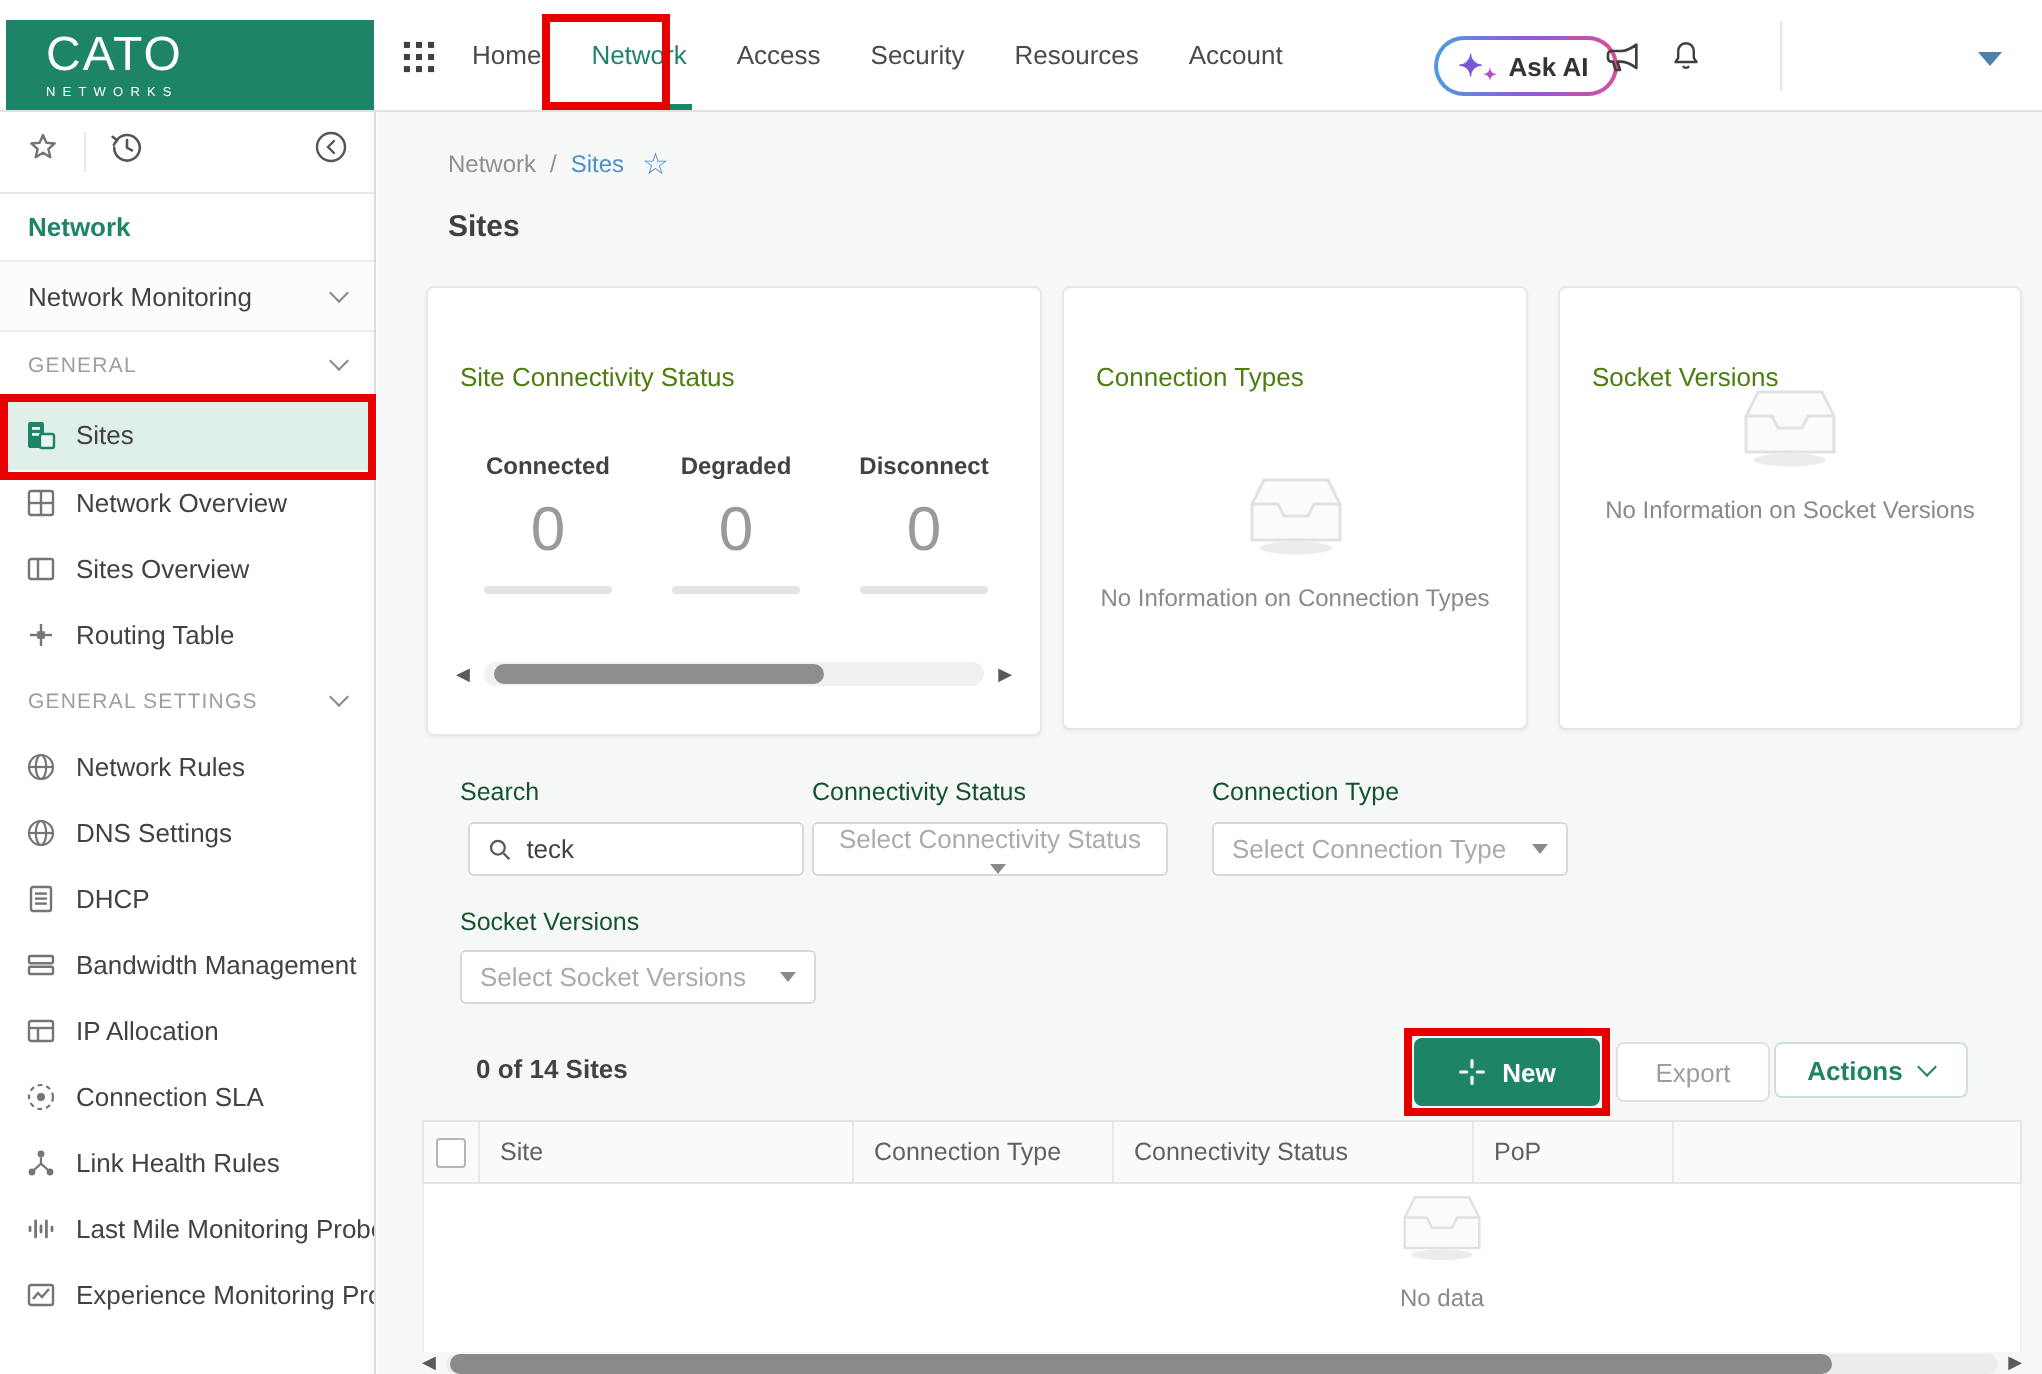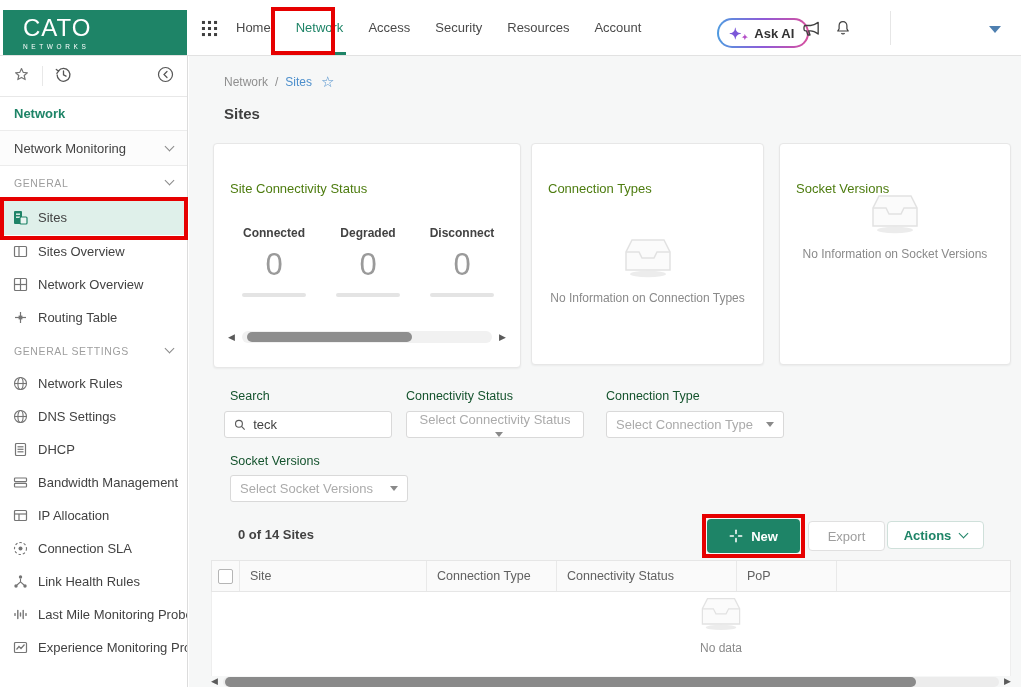--- a/index.html
+++ b/index.html
@@ -181,32 +181,32 @@
       <svg width="15" height="15" viewBox="0 0 15 15">
         <rect x="1" y="1" width="8" height="13" rx="1" fill="#1E8467"></rect>
         <rect x="3" y="3.5" width="4" height="1.4" fill="#fff" opacity="0.9"></rect>
         <rect x="3" y="6.5" width="4" height="1.4" fill="#fff" opacity="0.9"></rect>
         <rect x="7" y="7" width="7" height="7" rx="1" fill="#eaf5f1" stroke="#1E8467" stroke-width="1.2"></rect>
       </svg>
       <span>Sites</span>
     </div>
     <div class="side-item">
       <svg width="15" height="15" viewBox="0 0 15 15" fill="none" stroke="#757575" stroke-width="1.2">
-        <rect x="1.5" y="2.5" width="12" height="10" rx="1"></rect>
-          <line x1="6" y1="2.5" x2="6" y2="12.5"></line>
-      </svg>
-      <span>Sites Overview</span>
-    </div>
-    <div class="side-item">
-      <svg width="15" height="15" viewBox="0 0 15 15" fill="none" stroke="#757575" stroke-width="1.2">
         <rect x="1.5" y="1.5" width="12" height="12" rx="1"></rect>
           <line x1="7.5" y1="1.5" x2="7.5" y2="13.5"></line>
           <line x1="1.5" y1="7.5" x2="13.5" y2="7.5"></line>
       </svg>
       <span>Network Overview</span>
+    </div>
+    <div class="side-item">
+      <svg width="15" height="15" viewBox="0 0 15 15" fill="none" stroke="#757575" stroke-width="1.2">
+        <rect x="1.5" y="2.5" width="12" height="10" rx="1"></rect>
+          <line x1="6" y1="2.5" x2="6" y2="12.5"></line>
+      </svg>
+      <span>Sites Overview</span>
     </div>
     <div class="side-item">
       <svg width="15" height="15" viewBox="0 0 15 15" fill="none" stroke="#757575" stroke-width="1.2">
         <line x1="7.5" y1="2" x2="7.5" y2="13"></line>
           <line x1="2" y1="7.5" x2="13" y2="7.5"></line>
           <rect x="5.6" y="5.6" width="3.8" height="3.8" fill="#757575" stroke="none"></rect>
       </svg>
       <span>Routing Table</span>
     </div>
 
@@ -347,21 +347,21 @@
         <svg width="52" height="42" viewBox="0 0 52 42">
           <ellipse cx="26" cy="38" rx="18" ry="3.2" fill="#ececec"></ellipse>
           <path d="M10 4 L42 4 L48 16 L48 34 L4 34 L4 16 Z" fill="#fbfbfb" stroke="#e2e2e2" stroke-width="1.5"></path>
           <path d="M4 16 L17 16 L20 22 L32 22 L35 16 L48 16" fill="none" stroke="#e2e2e2" stroke-width="1.5"></path>
         </svg>
         <div class="empty-text">No Information on Socket Versions</div>
       </div>
     </div>
 
     <div class="f-label" style="left:41px; top:333px;">Search</div>
-    <div class="input-box" style="left:35px; width:168px; gap:7px;">
+    <div class="input-box" style="left:45px; width:168px; gap:7px;">
       <svg width="14" height="14" viewBox="0 0 16 16" fill="none" stroke="#5a5a5a" stroke-width="1.5">
         <circle cx="6.5" cy="6.5" r="4.5"></circle>
           <line x1="10.2" y1="10.2" x2="14" y2="14"></line>
       </svg>
       <input value="teck" style="">
     </div>
     <div class="f-label" style="left:217px; top:333px;">Connectivity Status</div>
     <div class="input-box select-box" style="left:217px; width:178px;flex-direction:column;">
       <span>Select Connectivity Status</span>
       <span class="sel-caret"></span>

